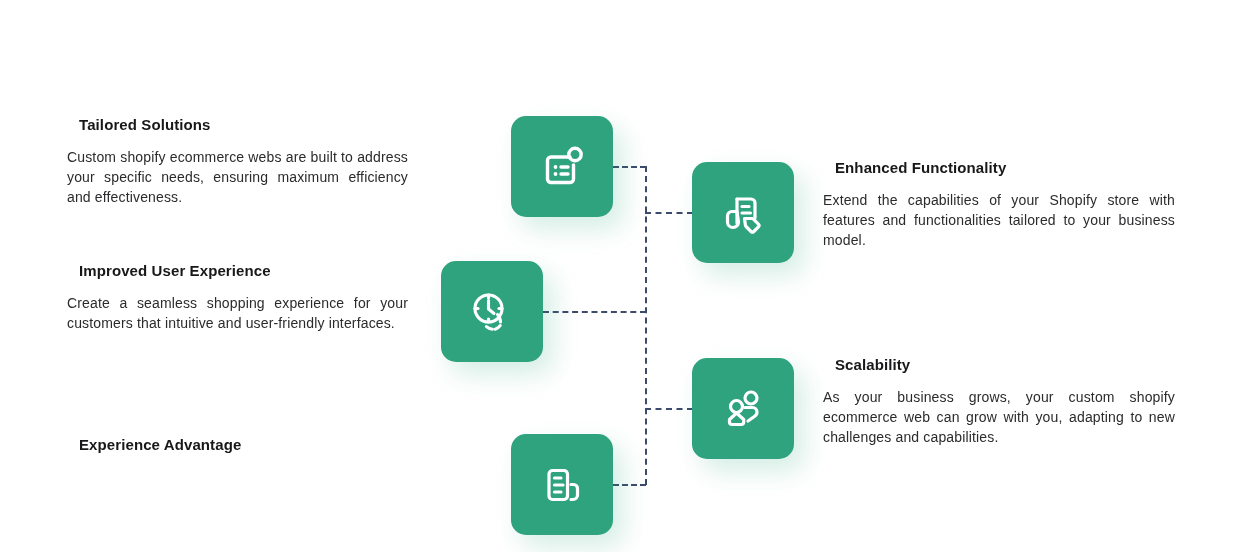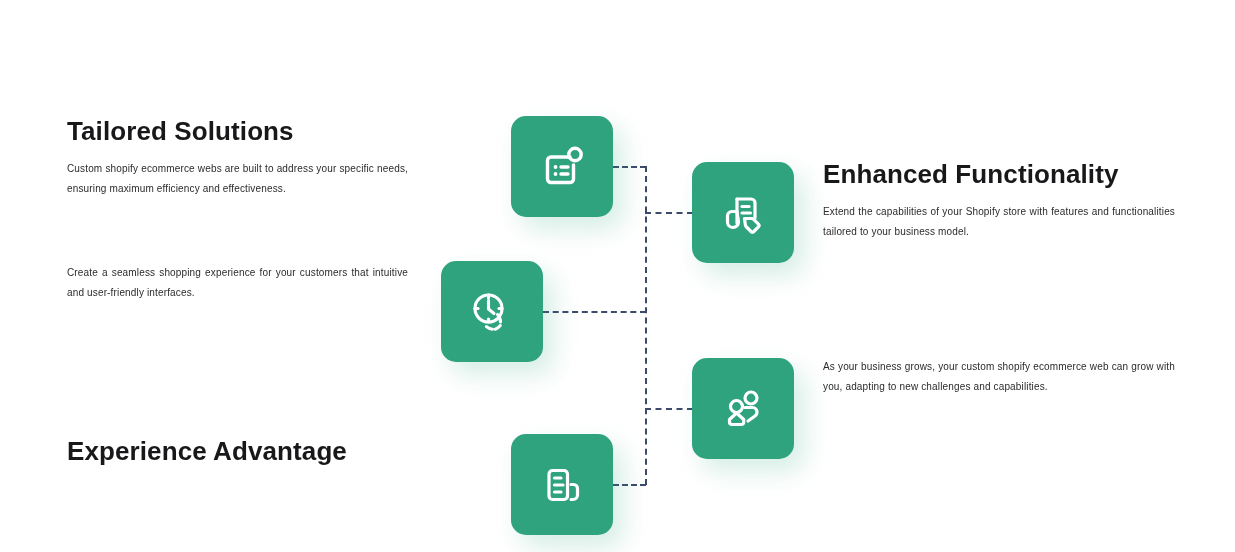--- a/index.html
+++ b/index.html
@@ -18,29 +18,29 @@
     width: 1235px;
     height: 552px;
     background: #ffffff;
   }
 
   
   .text-block {
     position: absolute;
   }
   .block-title {
-    font-size: 26px;
+    font-size: 15px;
     font-weight: bold;
     color: #18181a;
     letter-spacing: 0.1px;
-    margin: 0 0 13px 0;
+    margin: 0 0 13px 12px;
     line-height: 1.1;
   }
   .block-body {
-    font-size: 10px;
+    font-size: 14px;
     color: #2b2b2d;
     line-height: 20px;
     margin: 0;
     text-align: justify;
     letter-spacing: 0.15px;
   }
 
   .left-block  { width: 341px; left: 67px; text-align: justify; }
   .right-block { width: 352px; left: 823px; }
 
@@ -91,33 +91,35 @@
 <body>
 
 <div class="stage">
 
   <div class="text-block left-block" id="block-tailored">
     <h3 class="block-title">Tailored Solutions</h3>
     <p class="block-body">Custom shopify ecommerce webs are built to address your specific needs, ensuring maximum efficiency and effectiveness.</p>
   </div>
 
   <div class="text-block left-block" id="block-improved">
+    <h3 class="block-title">Improved User Experience</h3>
     <p class="block-body">Create a seamless shopping experience for your customers that intuitive and user-friendly interfaces.</p>
   </div>
 
   <div class="text-block left-block" id="block-competitive">
     <h3 class="block-title">Experience Advantage</h3>
   </div>
 
   <div class="text-block right-block" id="block-enhanced">
     <h3 class="block-title">Enhanced Functionality</h3>
     <p class="block-body">Extend the capabilities of your Shopify store with features and functionalities tailored to your business model.</p>
   </div>
 
   <div class="text-block right-block" id="block-scalability">
+    <h3 class="block-title">Scalability</h3>
     <p class="block-body">As your business grows, your custom shopify ecommerce web can grow with you, adapting to new challenges and capabilities.</p>
   </div>
 
   <div class="connector">
 
     <div class="v-dash" style="left:645px; top:166px; height:319px;"></div>
 
     <div class="h-dash" style="left:613px; top:166px; width:33px;"></div>
 
     <div class="h-dash" style="left:645px; top:212px; width:48px;"></div>

